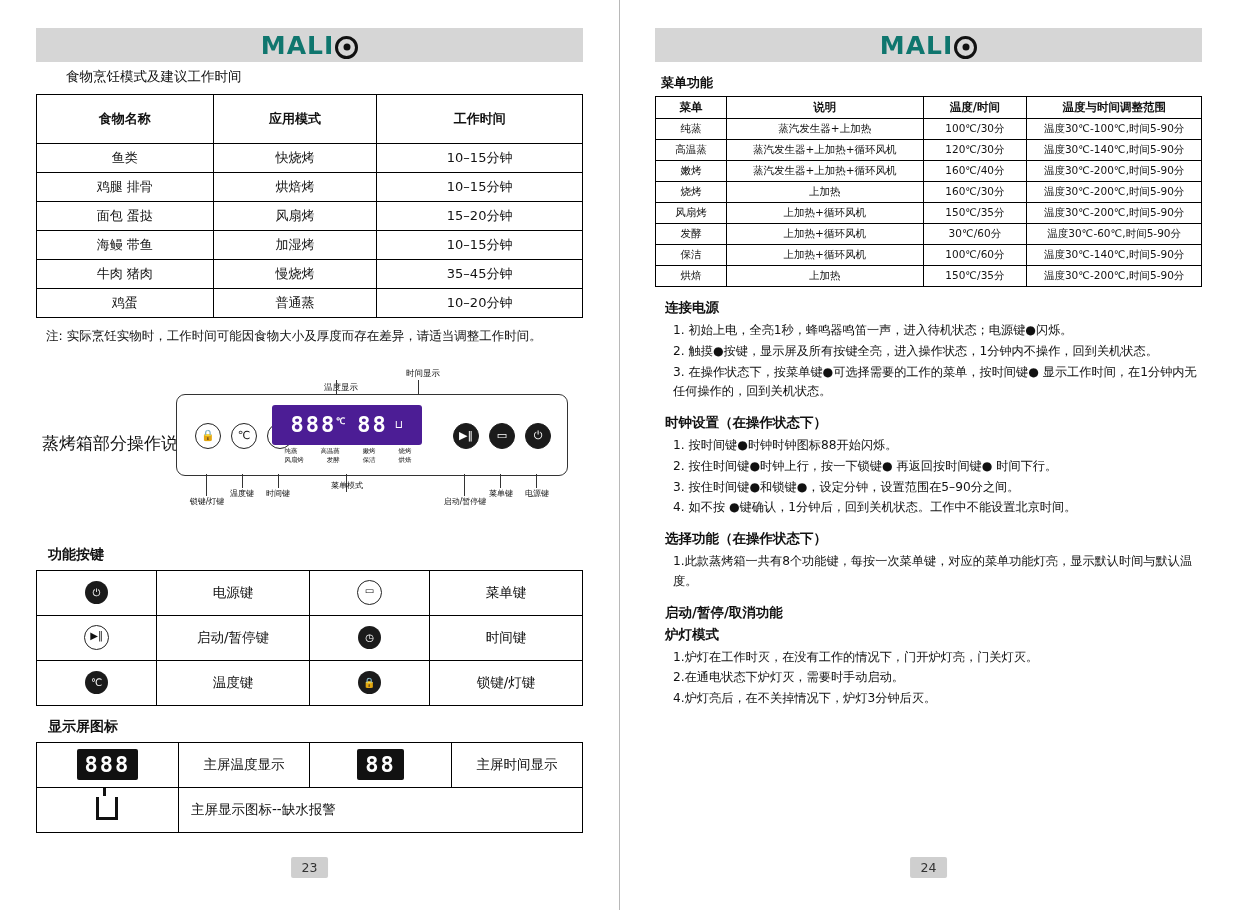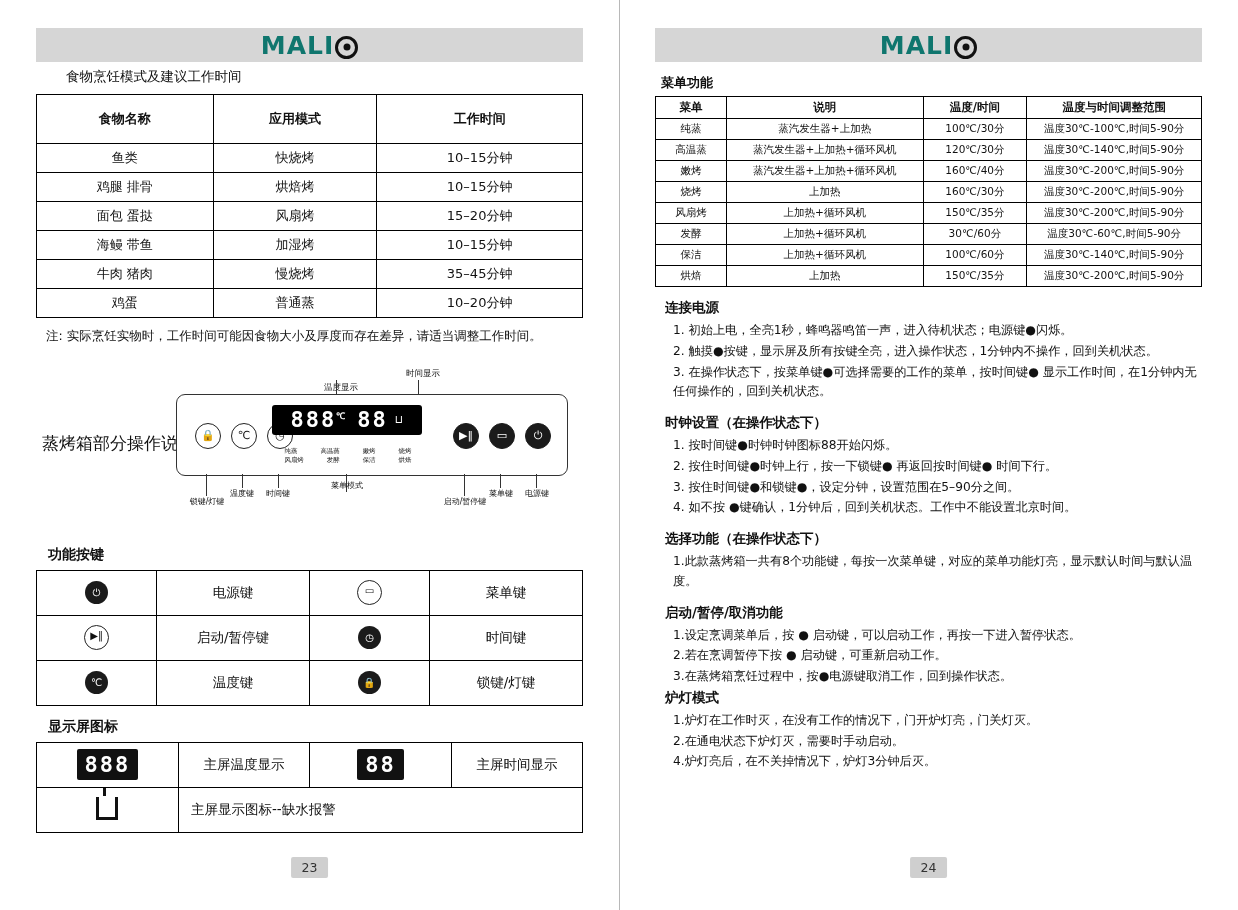--- a/index.html
+++ b/index.html
@@ -42,21 +42,21 @@
   .panel{
     position:absolute;left:140px;top:28px;width:390px;height:80px;
     border:1px solid #333;border-radius:9px;background:#fff;
   }
   .pbtn{
     position:absolute;width:24px;height:24px;border-radius:50%;border:1.4px solid #222;
     display:flex;align-items:center;justify-content:center;font-size:11px;background:#fff;
   }
   .pbtn.dark{background:#1b1b1b;color:#fff;border-color:#1b1b1b;}
   .screen{
-    position:absolute;left:95px;top:10px;width:150px;height:30px;background:#000000;border-radius:3px;
+    position:absolute;left:95px;top:10px;width:150px;height:40px;background:#4c1d95;border-radius:3px;
     color:#fff;display:flex;align-items:center;justify-content:center;
   }
   .seg{font-family:"DejaVu Sans Mono","Liberation Mono",monospace;font-weight:bold;font-size:22px;letter-spacing:2px;}
   .seg small{font-size:9px;vertical-align:super;}
   .modes{position:absolute;left:96px;top:52px;width:150px;font-size:6.4px;color:#111;line-height:1.5;text-align:center;}
   .modes div{display:flex;justify-content:space-around;}
   .tick{position:absolute;font-size:8.5px;color:#111;}
   .lead{position:absolute;background:#333;}
   .caption{position:absolute;font-size:8px;color:#111;text-align:center;}
 
@@ -349,25 +349,20 @@
 
   <div class="blk">
     <h4>选择功能（在操作状态下）</h4>
     <ol style="list-style:none;padding-left:18px;">
       <li>1.此款蒸烤箱一共有8个功能键，每按一次菜单键，对应的菜单功能灯亮，显示默认时间与默认温度。</li>
     </ol>
   </div>
 
   <div class="blk">
     <h4>启动/暂停/取消功能</h4>
-    <ol style="list-style:none;padding-left:18px;">
-      <li>1.设定烹调菜单后，按 ● 启动键，可以启动工作，再按一下进入暂停状态。</li>
-      <li>2.若在烹调暂停下按 ● 启动键，可重新启动工作。</li>
-      <li>3.在蒸烤箱烹饪过程中，按●电源键取消工作，回到操作状态。</li>
-    </ol>
   </div>
 
   <div class="blk" style="margin-top:2px;">
     <h4>炉灯模式</h4>
     <ol style="list-style:none;padding-left:18px;">
       <li>1.炉灯在工作时灭，在没有工作的情况下，门开炉灯亮，门关灯灭。</li>
       <li>2.在通电状态下炉灯灭，需要时手动启动。</li>
       <li>4.炉灯亮后，在不关掉情况下，炉灯3分钟后灭。</li>
     </ol>
   </div>

